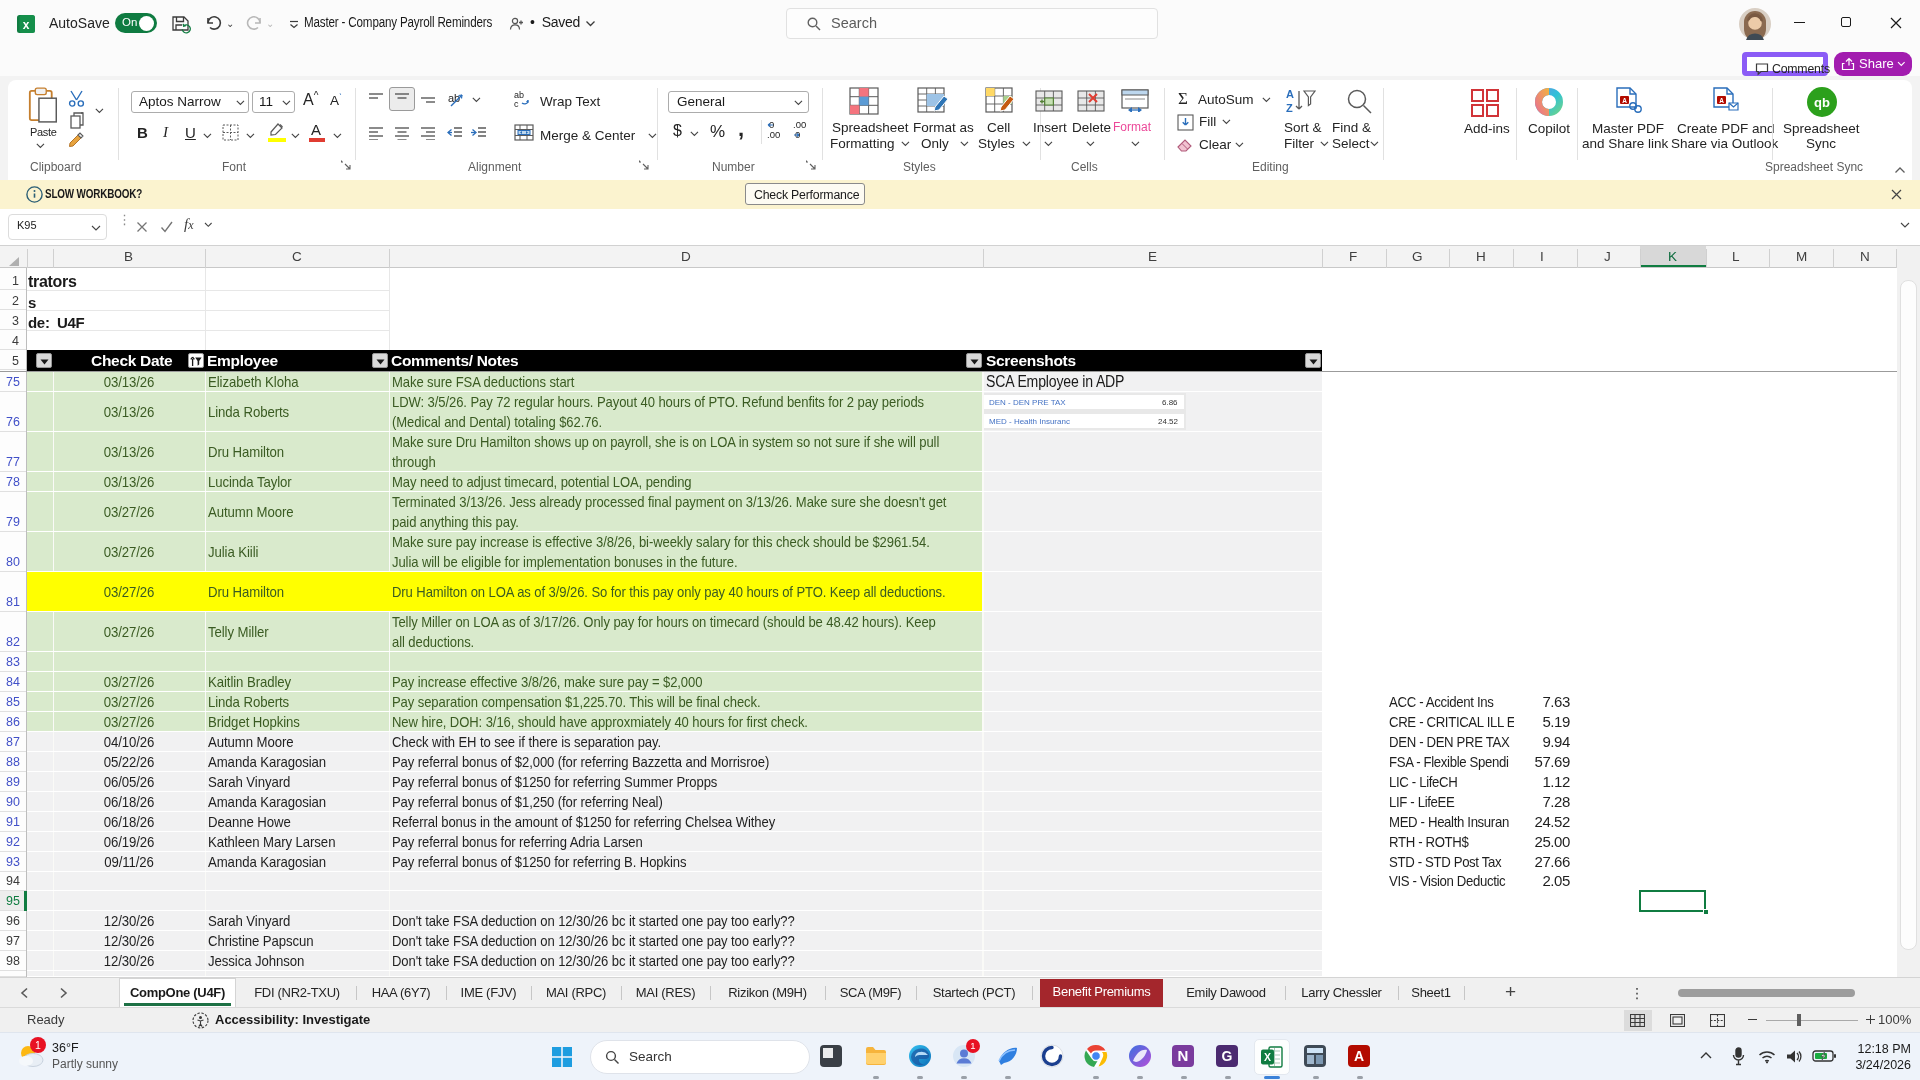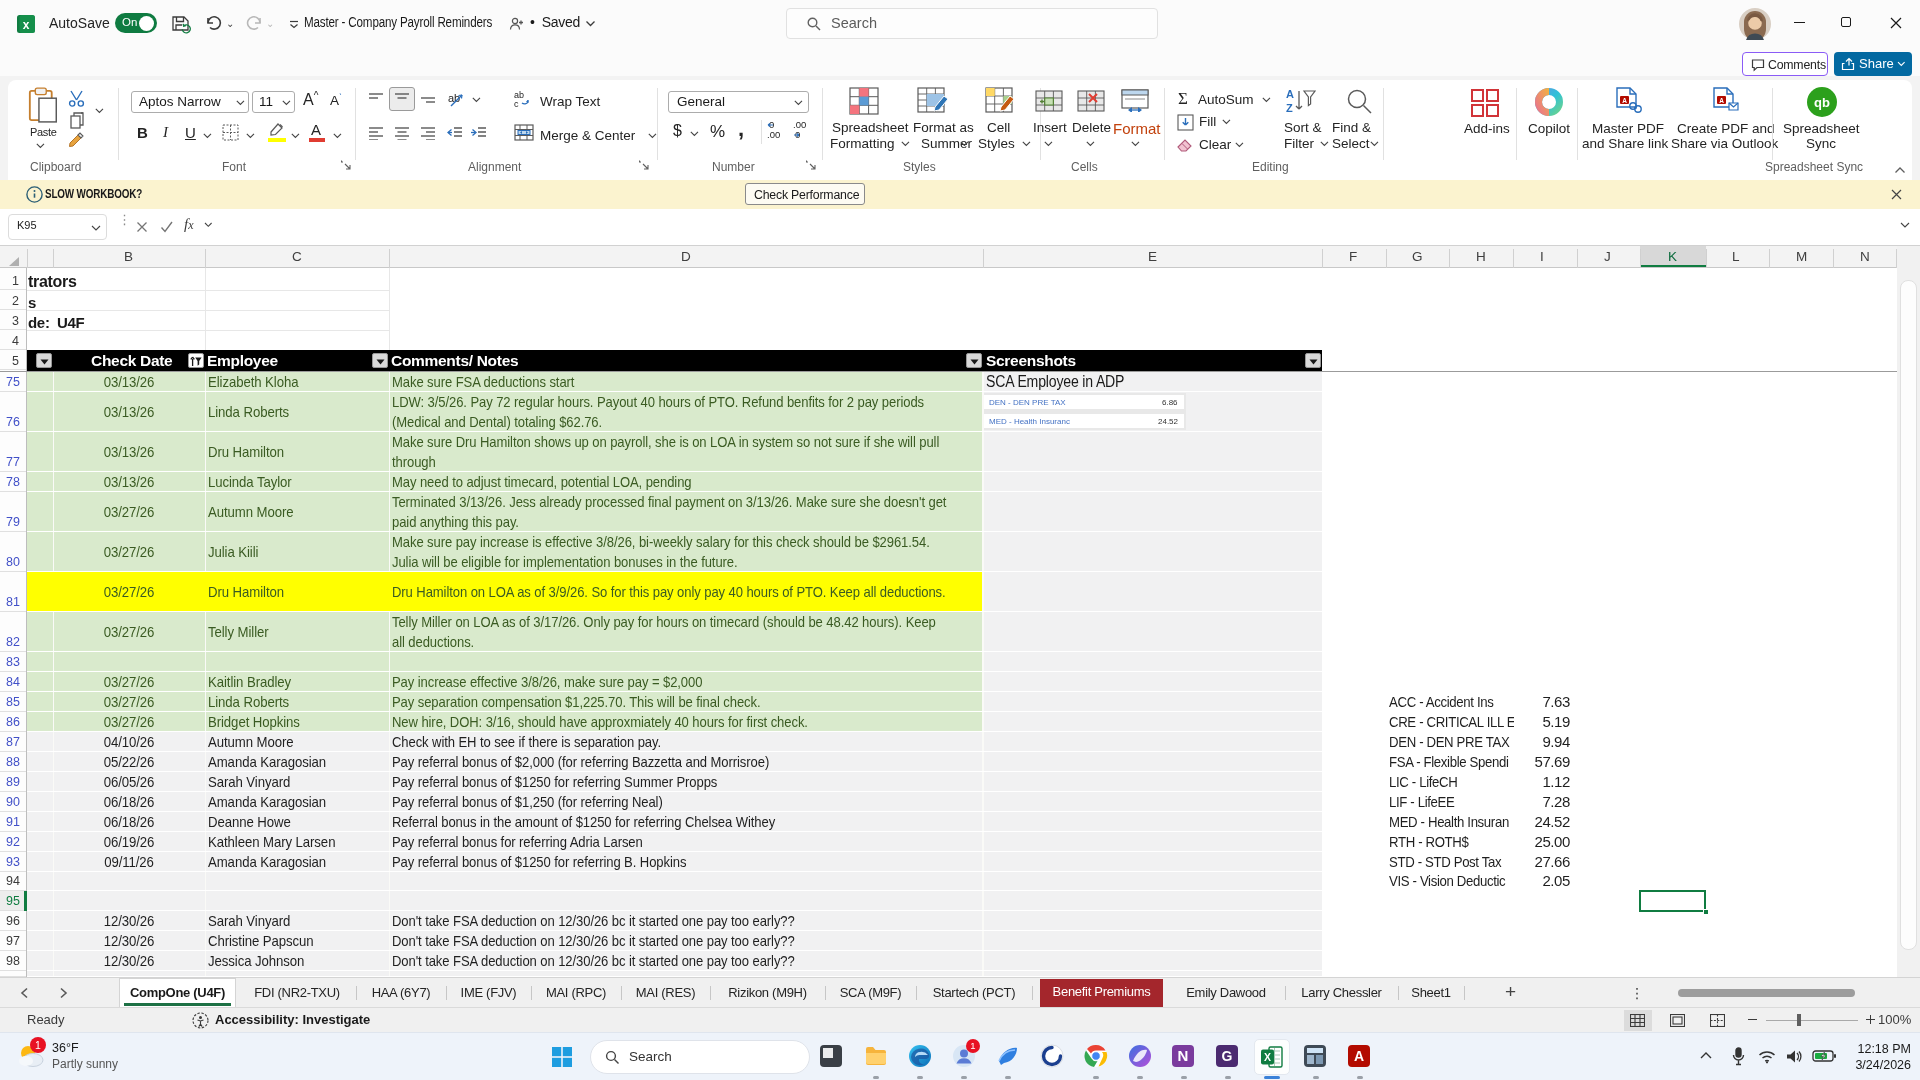--- a/index.html
+++ b/index.html
@@ -64,27 +64,27 @@
 <path d="M5 14 a11 11 0 0 1 22 0 v7 a11 12 0 0 1 -22 0 z" fill="#8a6a50"></path>
 <circle cx="16" cy="15" r="6.8" fill="#eccba8"></circle>
 <path d="M7 32 a9.5 9.5 0 0 1 18 0 z" fill="#3e4a54"></path>
 <path d="M8 13 a8 8 0 0 1 16 0.5 l-2.5 -0.5 a6 6 0 0 0 -11 -0.8 z" fill="#7a5a42"></path>
     </svg>
     <div class="a" style="left:1794px;top:22px;width:11px;height:1.4px;background:#1a1a1a"></div>
     <div class="a" style="left:1841px;top:17px;width:10px;height:10px;border:1.3px solid #1a1a1a;border-radius:2px"></div>
     <svg class="a" style="left:1890px;top:17px" width="12" height="12" viewBox="0 0 12 12" stroke="#1a1a1a" stroke-width="1.2">
 <path d="M1 1 L11 11 M11 1 L1 11"></path>
     </svg>
-    <div class="a" style="left:1742px;top:52px;width:86px;height:24px;background:#fff;border:1px solid #8b5cf6;border-radius:4px">
+    <div class="a" style="left:1742px;top:52px;width:86px;height:24px;background:#fff;border:5px solid #8b5cf6;border-radius:4px">
 <svg class="a" style="left:8px;top:5px" width="14" height="14" viewBox="0 0 14 14" fill="none" stroke="#3b3b3b" stroke-width="1.2">
 <path d="M1.5 2 h11 v7.5 h-6.5 l-2.8 2.6 v-2.6 h-1.7 z"></path>
       </svg>
 <div class="a tx" style="left:25px;top:5px;font-size:12.3px;color:#242424;letter-spacing:-0.2px">Comments</div>
     </div>
-    <div class="a" style="left:1834px;top:52px;width:78px;height:24px;background:#0369a1;border-radius:4px">
+    <div class="a" style="left:1834px;top:52px;width:78px;height:24px;background:#a21caf;border-radius:9px">
 <svg class="a" style="left:7px;top:5px" width="14" height="14" viewBox="0 0 14 14" fill="none" stroke="#fff" stroke-width="1.2">
 <path d="M5 4.5 l3-3 3 3 M8 1.5 v7"></path>
         <path d="M3.5 6.5 h-2 v6 h11 v-6 h-2"></path>
       </svg>
 <div class="a tx" style="left:25px;top:4px;font-size:13px;color:#fff">Share</div>
 <svg class="a" style="left:63px;top:9px" width="9" height="7" viewBox="0 0 9 7" fill="none" stroke="#fff" stroke-width="1.1">
         <path d="M1 1.2 l3.3 3.3 3.3-3.3"></path>
       </svg>
     </div>
     <div class="a" style="left:0;top:76px;width:1920px;height:104px;background:#f3f3f3"></div>
@@ -273,21 +273,21 @@
     <svg class="a" style="left:901px;top:141px" width="9" height="6" viewBox="0 0 9 6" fill="none" stroke="#444" stroke-width="1.1">
       <path d="M0.8 0.8 l3.6 3.6 3.6-3.6"></path>
     </svg>
     <svg class="a" style="left:917px;top:87px" width="32" height="28" viewBox="0 0 32 28">
 <rect x="1" y="1" width="26" height="24" fill="#fff" stroke="#5a5a5a" stroke-width="1.2"></rect>
 <path d="M1 7 h26 M1 13 h26 M1 19 h26 M9.7 1 v24 M18.4 1 v24" stroke="#5a5a5a" stroke-width="0.9"></path>
 <rect x="9.7" y="7" width="17.3" height="12" fill="#9dc3e6"></rect>
 <path d="M18 20 L27 9 l4 3 -9 11 -5 1 z" fill="#2e75b6" stroke="#fff" stroke-width="1"></path>
     </svg>
     <div class="a tx" style="left:913px;top:120px;font-size:13.5px;color:#242424">Format as</div>
-    <div class="a tx" style="left:921px;top:136px;font-size:13.5px;color:#242424">Summer</div>
+    <div class="a tx" style="left:921px;top:136px;font-size:13.5px;color:#242424">Only</div>
     <svg class="a" style="left:960px;top:141px" width="9" height="6" viewBox="0 0 9 6" fill="none" stroke="#444" stroke-width="1.1">
       <path d="M0.8 0.8 l3.6 3.6 3.6-3.6"></path>
     </svg>
     <svg class="a" style="left:985px;top:87px" width="32" height="28" viewBox="0 0 32 28">
 <rect x="1" y="1" width="26" height="24" fill="#fff" stroke="#5a5a5a" stroke-width="1.2"></rect>
 <path d="M1 9 h26 M1 17 h26 M9.7 1 v24 M18.4 1 v24" stroke="#5a5a5a" stroke-width="0.9"></path>
 <rect x="1" y="1" width="8.7" height="8" fill="#ffd966"></rect>
       <rect x="18.4" y="9" width="8.6" height="8" fill="#a9d18e"></rect>
 <path d="M16 20 L25 9 l4 3 -9 11 -5 1 z" fill="#c55a11" stroke="#fff" stroke-width="1"></path>
     </svg>
@@ -317,21 +317,21 @@
     <svg class="a" style="left:1086px;top:141px" width="9" height="6" viewBox="0 0 9 6" fill="none" stroke="#444" stroke-width="1.1">
       <path d="M0.8 0.8 l3.6 3.6 3.6-3.6"></path>
     </svg>
     <svg class="a" style="left:1121px;top:88px" width="28" height="24" viewBox="0 0 28 24">
 <path d="M4 6 h20 M4 11 h20" stroke="#8a8a8a" stroke-width="1"></path>
 <rect x="1" y="2" width="26" height="18" fill="none" stroke="#5a5a5a" stroke-width="1.2"></rect>
 <rect x="1" y="2" width="26" height="5" fill="#bdd7ee" stroke="#5a5a5a" stroke-width="1"></rect>
 <path d="M7 22 l4-3 v6 z M21 22 l-4-3 v6 z" fill="#2a6ebb"></path>
       <path d="M10 22 h8" stroke="#2a6ebb" stroke-width="1.3"></path>
     </svg>
-    <div class="a tx" style="left:1113px;top:120px;font-size:15px;color:#c2410c">Format</div>
+    <div class="a tx" style="left:1113px;top:120px;font-size:12px;color:#ec4899">Format</div>
     <svg class="a" style="left:1131px;top:141px" width="9" height="6" viewBox="0 0 9 6" fill="none" stroke="#444" stroke-width="1.1">
       <path d="M0.8 0.8 l3.6 3.6 3.6-3.6"></path>
     </svg>
     <div class="a tx" style="left:1071px;top:160px;font-size:12px;color:#5f5f5f">Cells</div>
     <div class="a" style="left:1164px;top:88px;width:1px;height:72px;background:#e1e1e1"></div>
     <div class="a tx" style="left:1178px;top:89px;font-size:17px;color:#242424;font-family:'Liberation Serif',serif">Σ</div>
     <div class="a tx" style="left:1198px;top:92px;font-size:13.5px;color:#242424">AutoSum</div>
     <svg class="a" style="left:1262px;top:97px" width="9" height="6" viewBox="0 0 9 6" fill="none" stroke="#444" stroke-width="1.1">
       <path d="M0.8 0.8 l3.6 3.6 3.6-3.6"></path>
     </svg>

